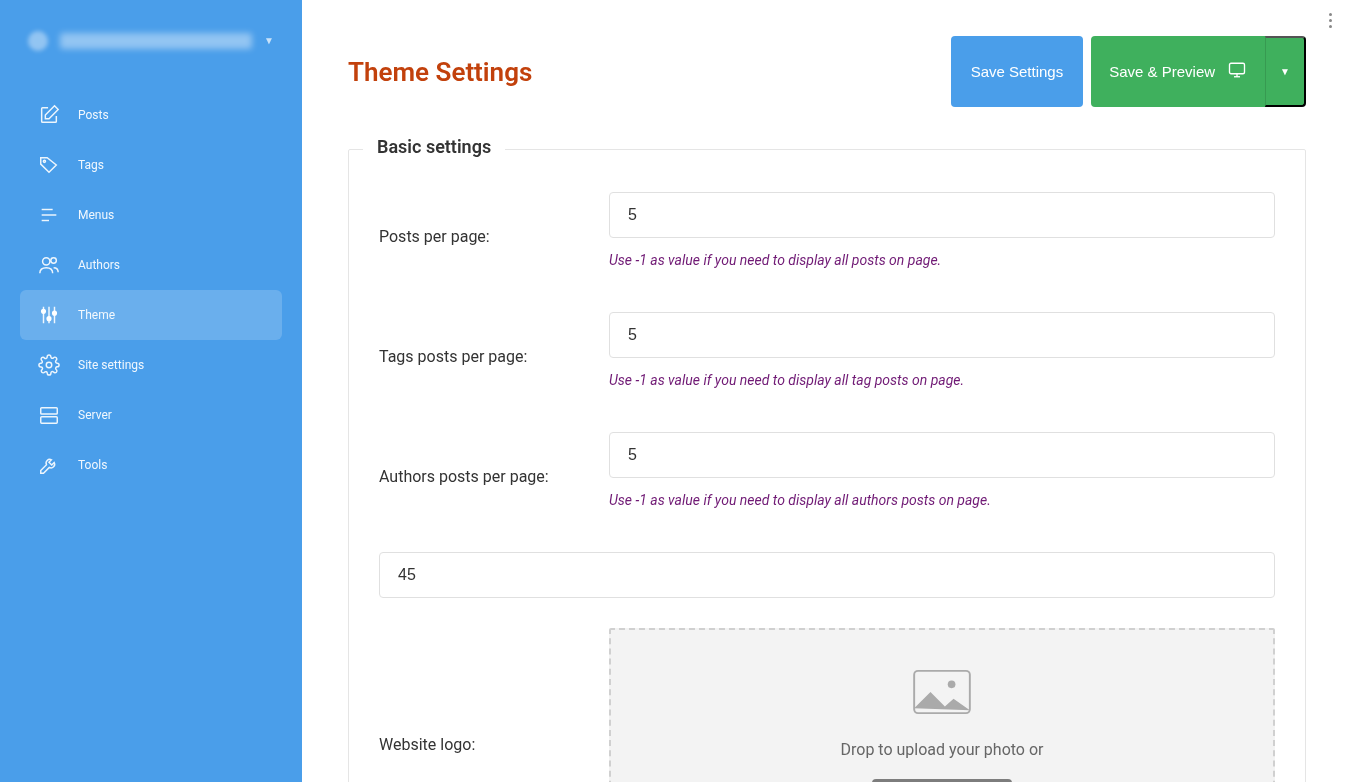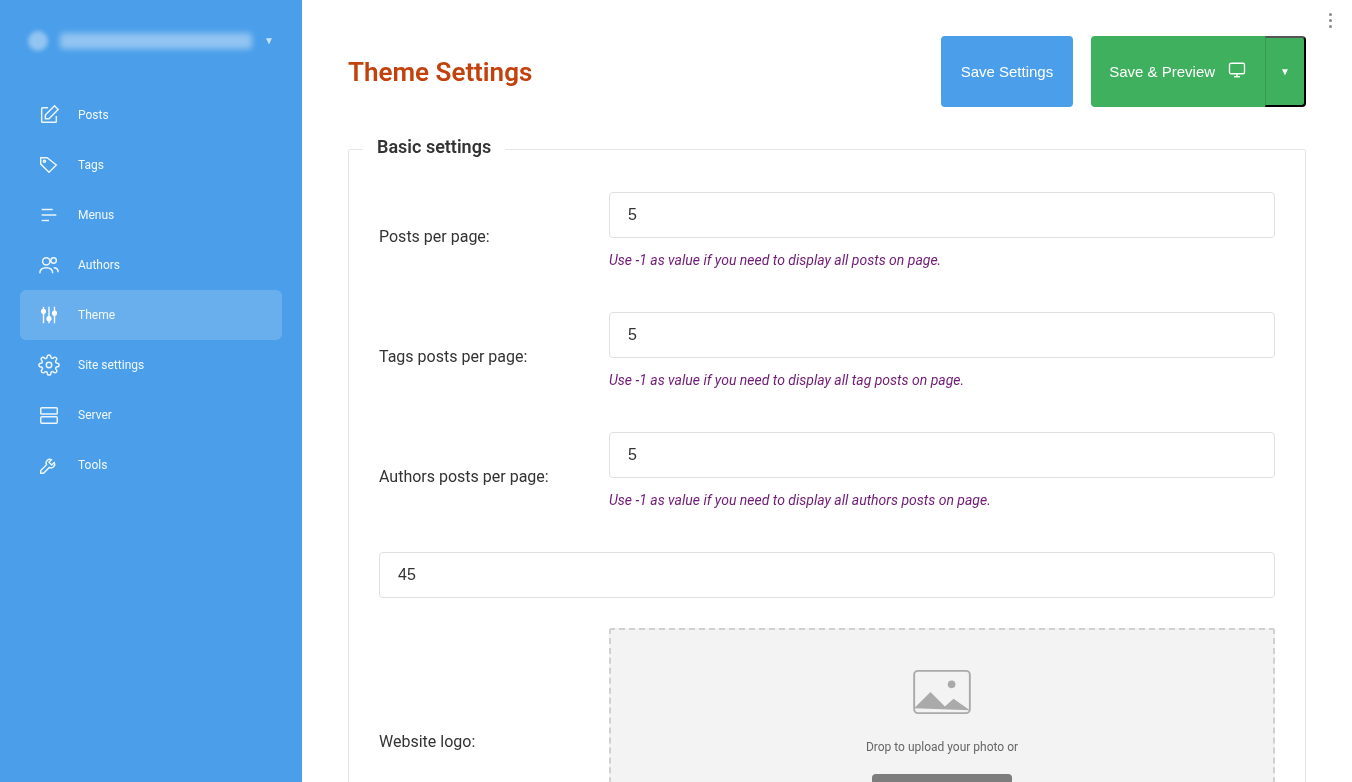--- a/index.html
+++ b/index.html
@@ -120,21 +120,21 @@
       padding: 36px 46px 28px 46px;
     }
     .page-title {
       font-size: 26px;
       font-weight: 600;
       color: #c2410c;
       flex: 1;
     }
     .header-actions {
       display: flex;
-      gap: 18px;
+      gap: 8px;
     }
     .btn {
       border: none;
       border-radius: 4px;
       padding: 12px 20px;
       font-size: 15px;
       cursor: pointer;
       display: inline-flex;
       align-items: center;
     }
@@ -237,21 +237,21 @@
       gap: 20px;
     }
     .dropzone-icon svg {
       width: 62px;
       height: 48px;
       stroke: #aaa;
       fill: none;
       stroke-width: 2;
     }
     .dropzone-text {
-      font-size: 12px;
+      font-size: 16px;
       color: #666;
     }
     .btn-choose {
       background: #7d7d7d;
       color: #fff;
       border-radius: 4px;
       padding: 10px 30px;
       font-size: 15px;
     }
   </style>

